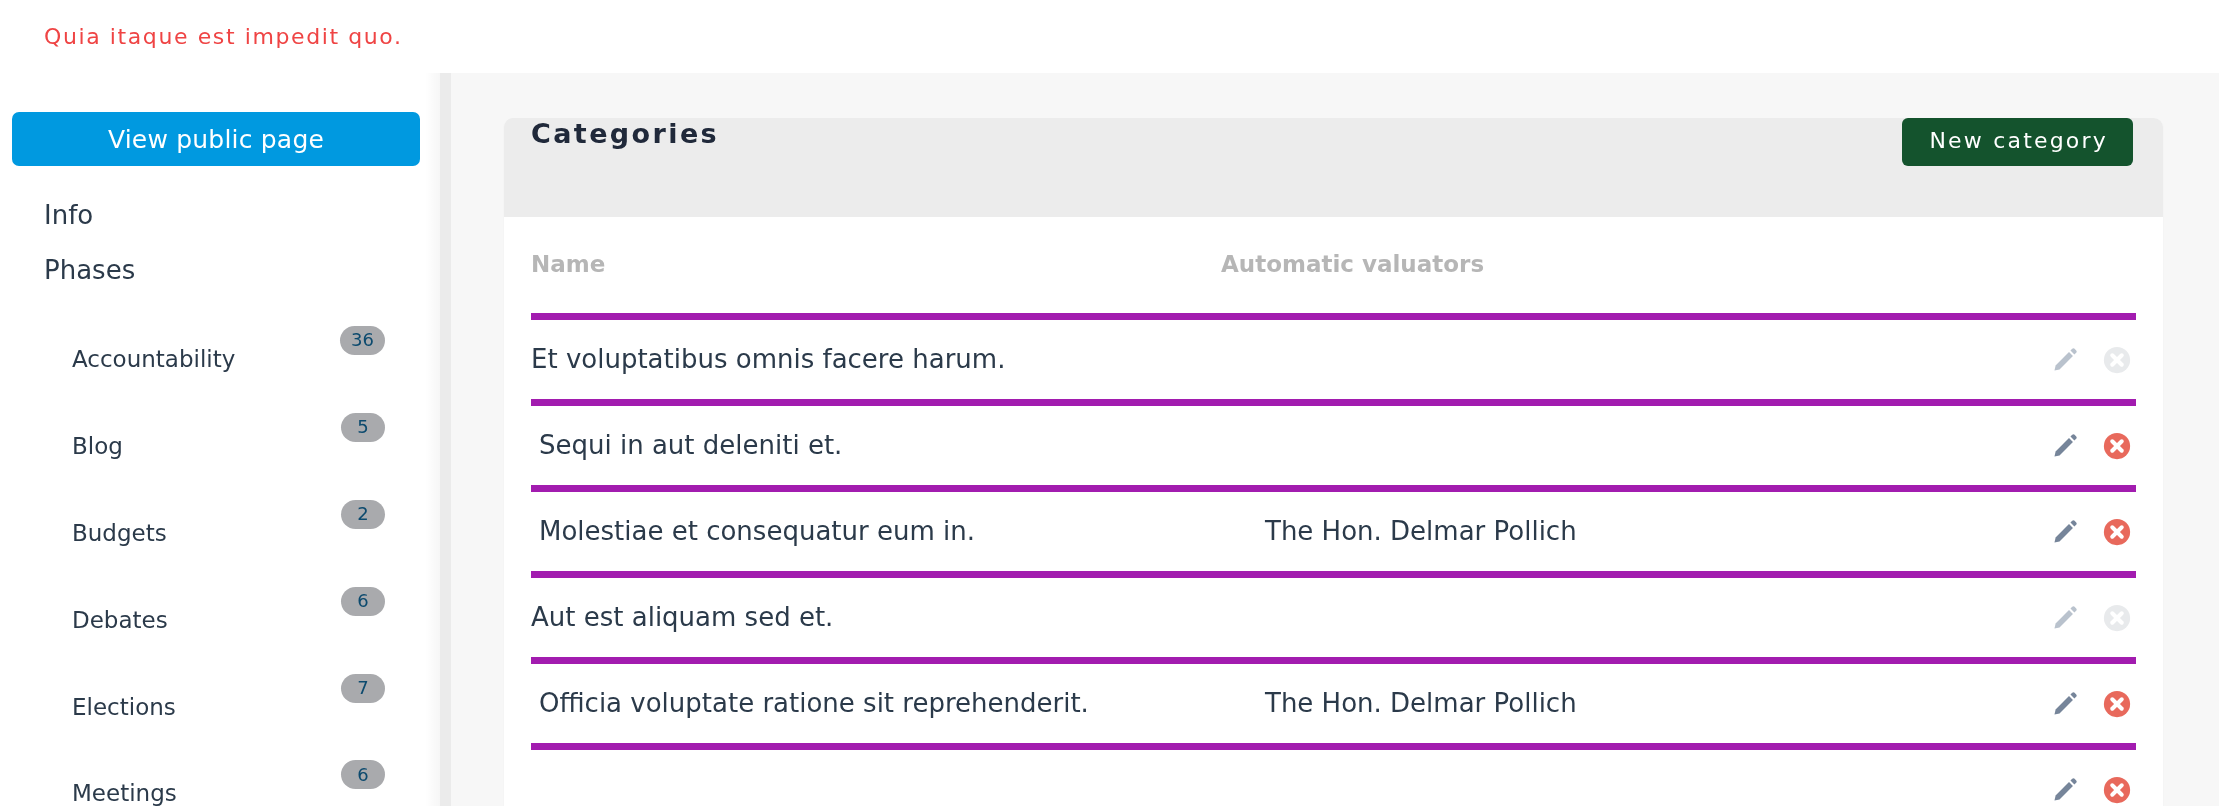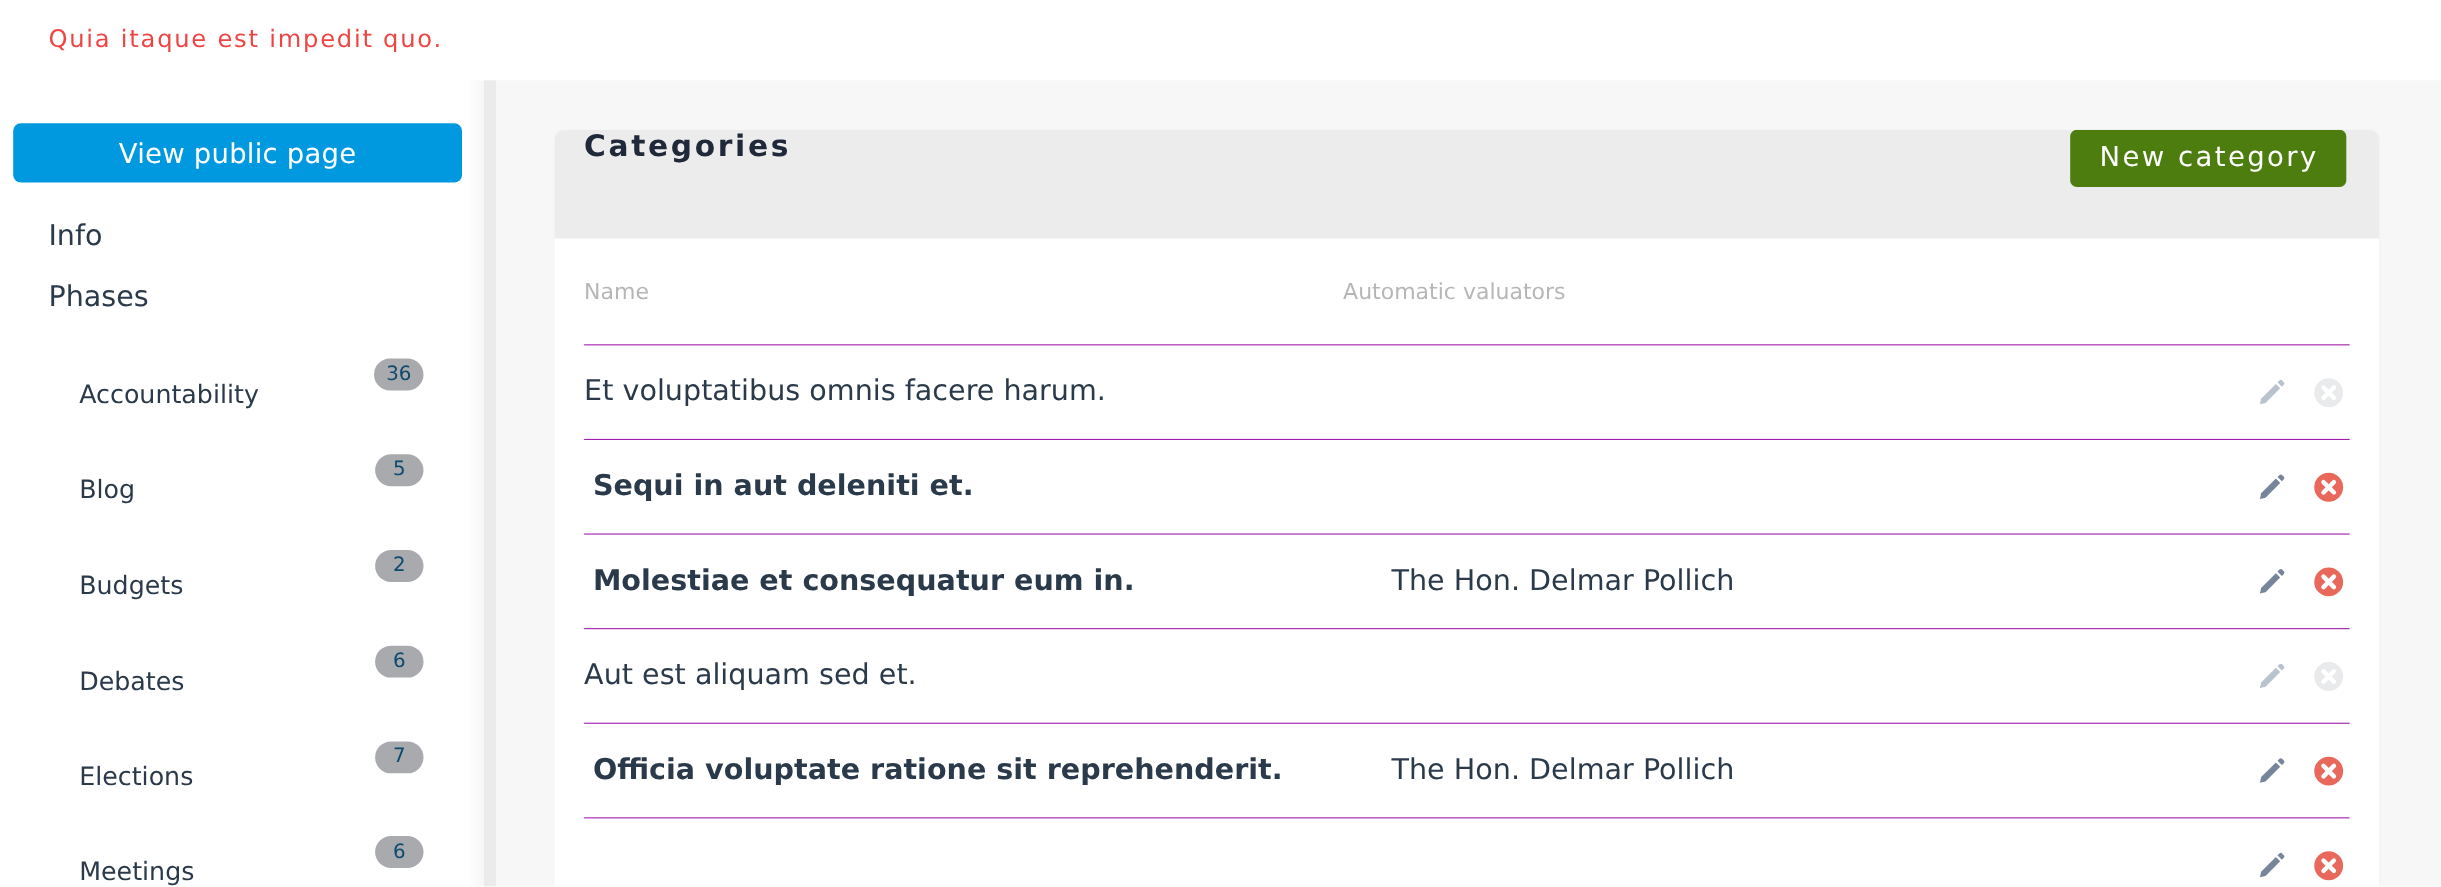--- a/index.html
+++ b/index.html
@@ -164,67 +164,67 @@
     justify-content: space-between;
     padding: 0 30px 0 27px;
   }
   .card-title {
     font-size: 27px;
     font-weight: 700;
     color: #20293a;
     letter-spacing: 2.4px;
   }
   .new-category-btn {
-    background: #4d7c0f;
+    background: #14532d;
     border: none;
     border-radius: 6px;
     color: #ffffff;
     font-family: "DejaVu Sans", "Liberation Sans", sans-serif;
-    font-size: 25px;
+    font-size: 22px;
     letter-spacing: 2.2px;
     padding: 11px 25px 13px 27px;
     cursor: pointer;
     line-height: 1.1;
   }
 
   
   .table {
     width: 100%;
     background: #ffffff;
     padding: 0 27px;
   }
   .thead {
     display: flex;
     align-items: center;
     height: 96px;
   }
   .th {
-    font-size: 20px;
+    font-size: 23px;
     color: #b6b6b6;
-    font-weight: 400;
+    font-weight: 700;
     line-height: 1.2;
   }
   .col-name { flex: 0 0 690px; }
   .col-val  { flex: 1 1 auto; }
   .col-act  { flex: 0 0 160px; }
 
   .trow {
     display: flex;
     align-items: center;
     height: 86px;
-    border-top: 1px solid #a21caf;
+    border-top: 7px solid #a21caf;
   }
   .td-name {
     flex: 0 0 690px;
     font-size: 26px;
     color: #2b3a4a;
     line-height: 1.25;
     white-space: nowrap;
   }
-  .td-name.indent { padding-left: 8px; font-weight: bold; }
+  .td-name.indent { padding-left: 8px; }
   .td-val {
     flex: 1 1 auto;
     font-size: 26px;
     color: #2b3a4a;
     line-height: 1.25;
     white-space: nowrap;
     margin-left: 44px;
   }
   .td-actions {
     flex: 0 0 160px;

